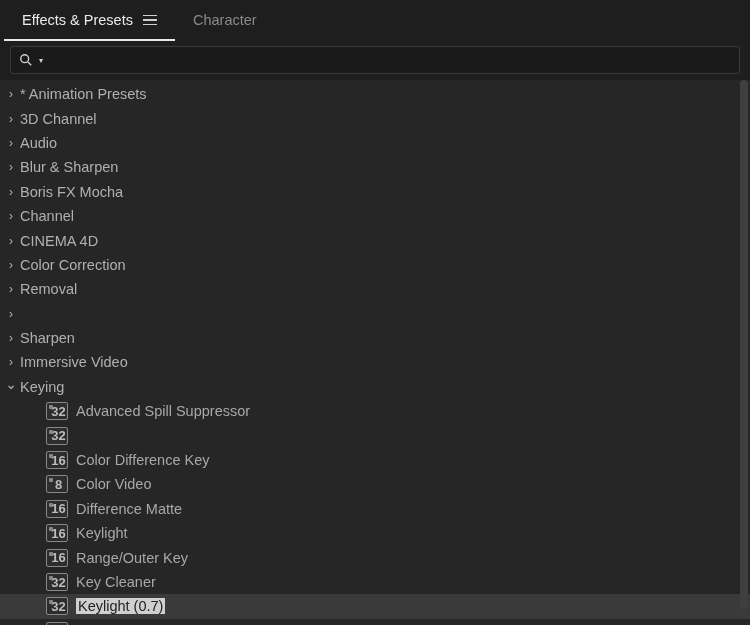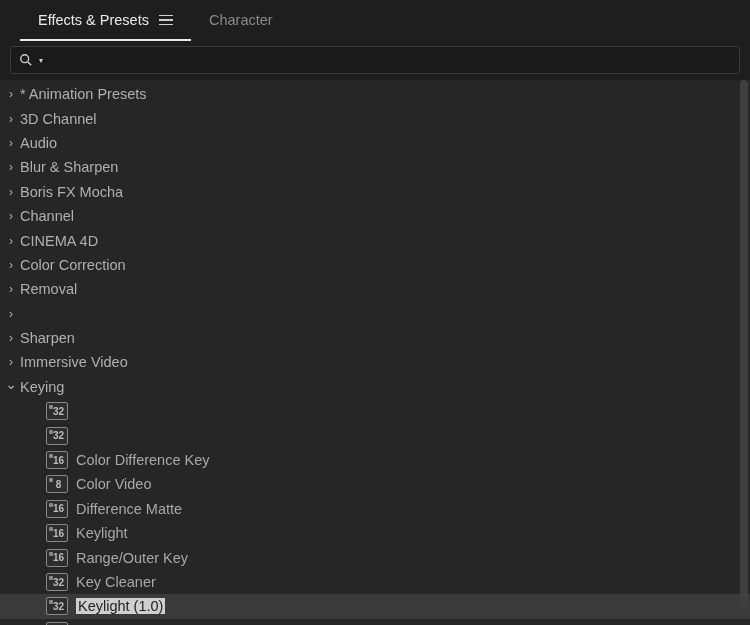--- a/index.html
+++ b/index.html
@@ -20,21 +20,21 @@
     height: 100%;
     background: #262626;
     border-right: 2px solid #3a6fa7;
   }
   
   .tab-bar {
     display: flex;
     align-items: flex-end;
     height: 40px;
     background: #1e1e1e;
-    padding: 0 20px;
+    padding: 0 4px;
   }
   .tab {
     display: flex;
     align-items: center;
     height: 100%;
     padding: 0 18px;
     font-size: 14.5px;
     color: #8a8a8a;
     cursor: pointer;
     gap: 10px;
@@ -154,21 +154,21 @@
     left: 2px;
     top: 2px;
     width: 4px;
     height: 4px;
     background: #888;
     border-radius: 1px;
   }
   .bit-badge .bn {
     margin-left: 3px;
     font-weight: 600;
-    font-size: 10px;
+    font-size: 13px;
   }
   .label { white-space: nowrap; }
   .scrollbar {
     position: absolute;
     right: 2px;
     top: 80px;
     width: 8px;
     height: 530px;
     background: transparent;
   }
@@ -263,20 +263,21 @@
         <span class="label">Immersive Video</span>
       </div>
       <div class="row category">
         <span class="chev" style="position: relative; top: -3px; font-size: 14px;">⌄</span>
         <span class="label">Keying</span>
       </div>
       <div class="row child">
         <span class="bit-badge">
           <span class="bn">32</span>
         </span>
+        <span class="label">Advanced Spill Suppressor</span>
       </div>
       <div class="row child">
         <span class="bit-badge">
           <span class="bn">32</span>
         </span>
       </div>
       <div class="row child">
         <span class="bit-badge">
           <span class="bn">16</span>
         </span>
@@ -309,21 +310,21 @@
       <div class="row child">
         <span class="bit-badge">
           <span class="bn">32</span>
         </span>
         <span class="label">Key Cleaner</span>
       </div>
       <div class="row child selected">
         <span class="bit-badge">
           <span class="bn">32</span>
         </span>
-        <span class="label">Keylight (1.0)</span>
+        <span class="label">Keylight (0.7)</span>
       </div>
       <div class="row child">
         <span class="bit-badge"></span>
         <span class="label">Linear Color Key</span>
       </div>
     </div>
 
   <div class="scrollbar">
     <div class="thumb"></div>
   </div>

